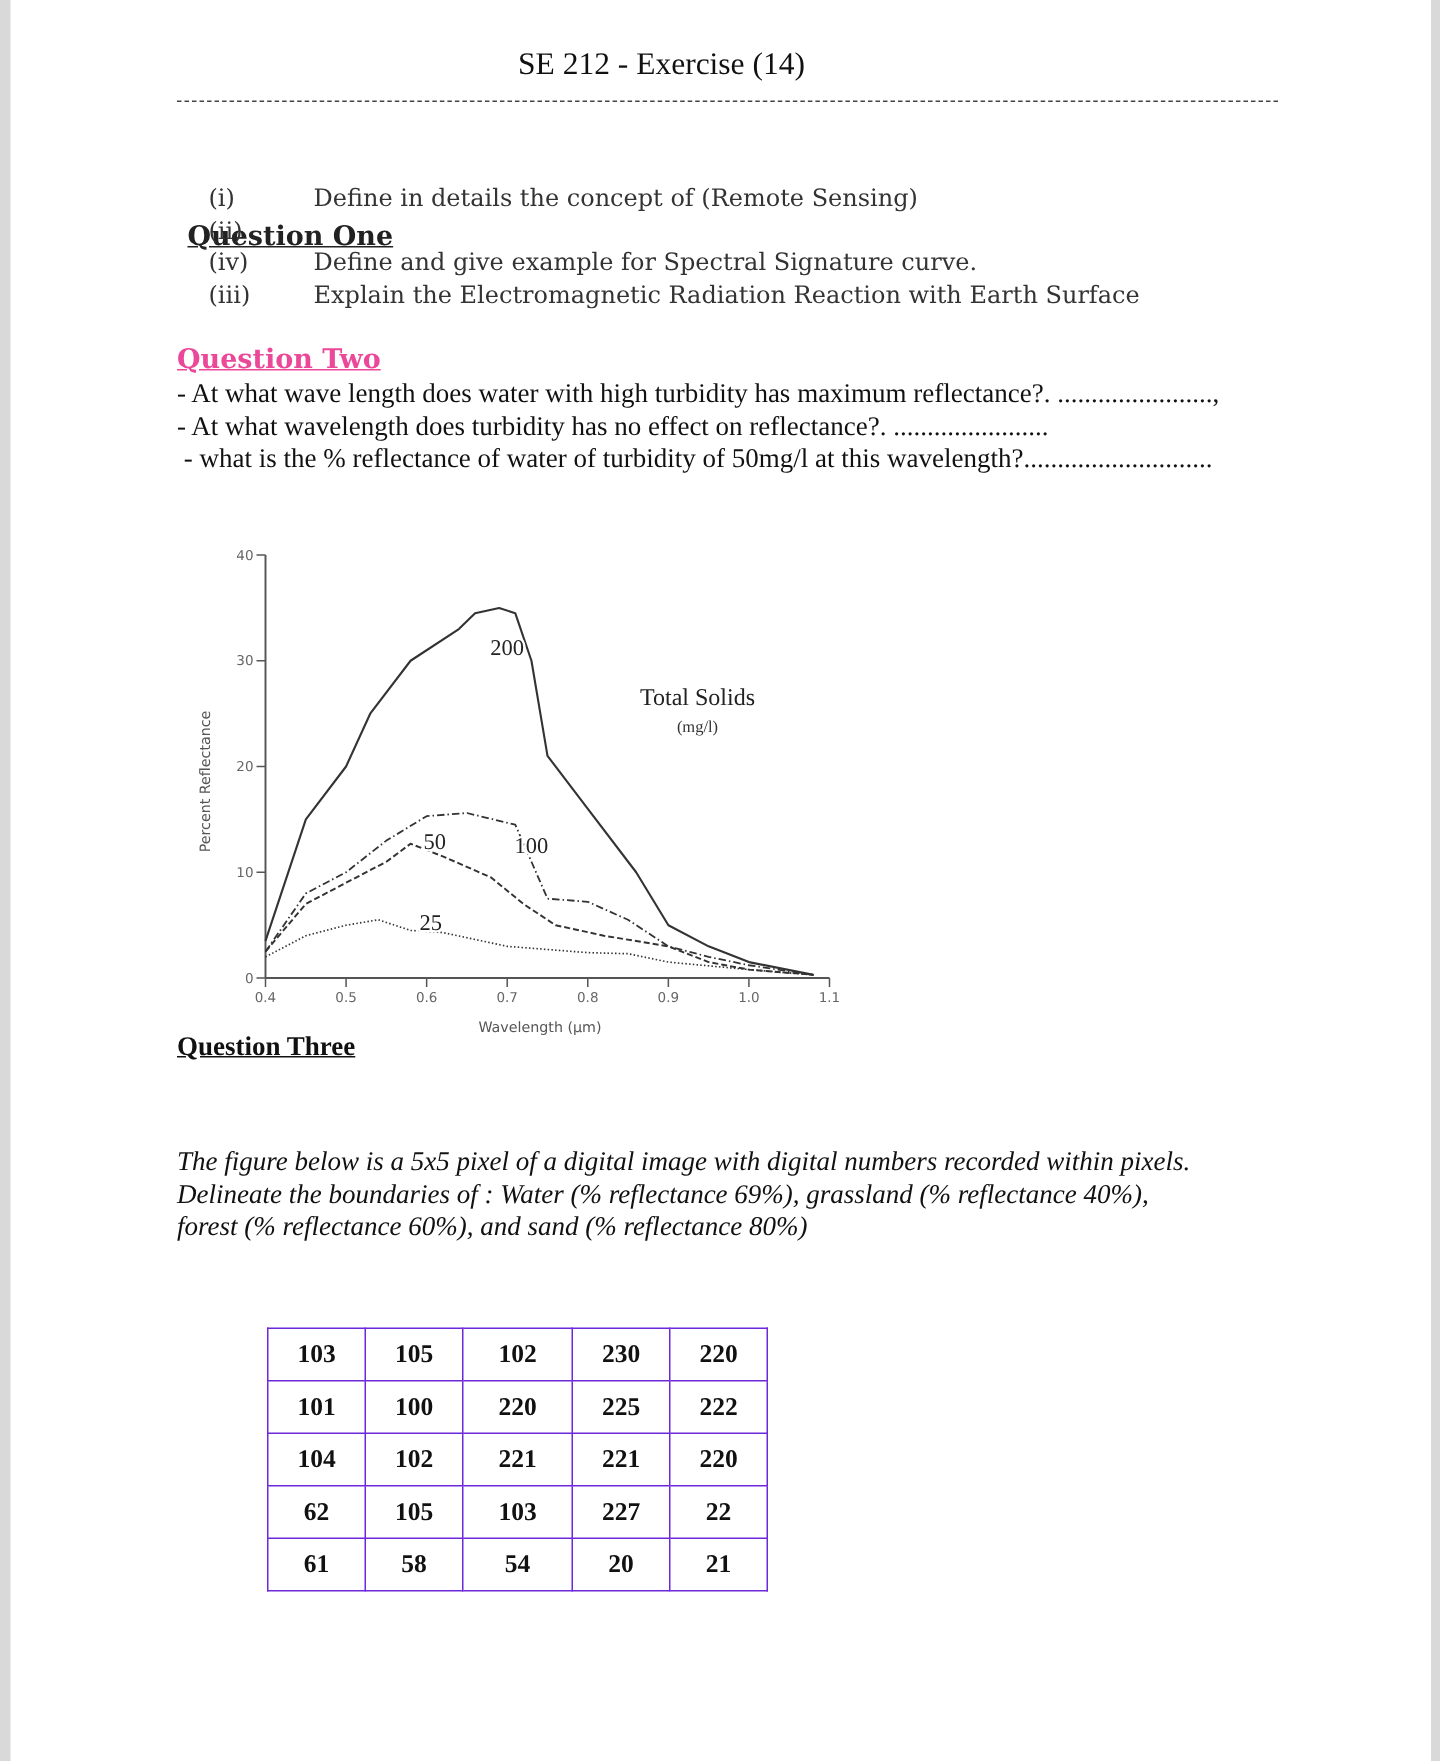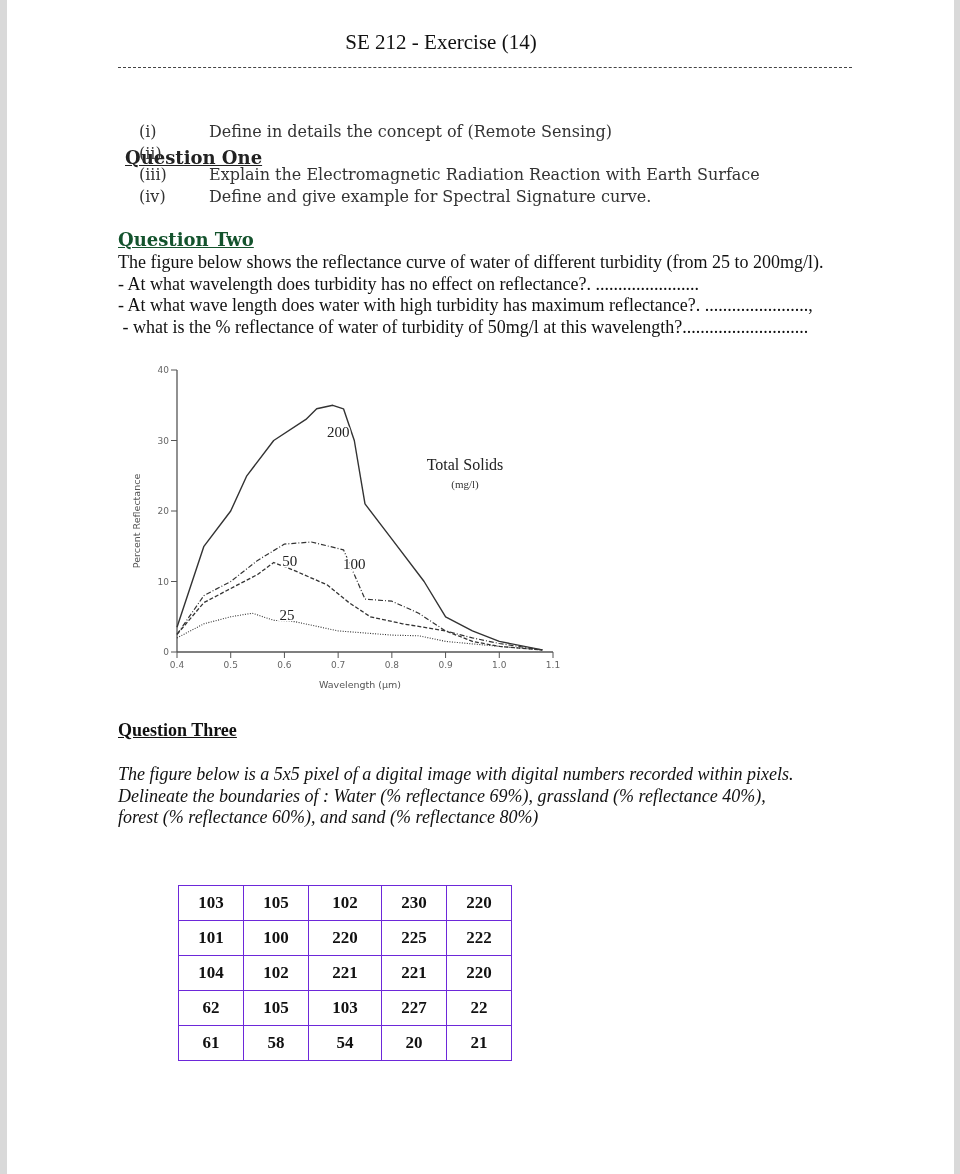--- a/index.html
+++ b/index.html
@@ -9,21 +9,21 @@
   .rule { position:absolute; left:111px; top:67px; width:734px; border-top:1px dashed #444; }
   .q-head { position:absolute; font-weight:bold; text-decoration:underline; font-size:18px; }
   .cam { font-family:"DejaVu Serif", serif; font-size:16px; color:#333; }
   .q1 { position:absolute; left:118px; top:99px;margin-top:48px; }
   .q1-list { position:absolute; left:132px; top:121px; }
   .q1-item { height:21.5px; display:flex; align-items:center; }
   .q1-num { width:70px; }
   .q2 { position:absolute; left:111px; top:229px; }
   .q2-lines { position:absolute; left:111px; top:252px; font-size:18px; line-height:21.5px; }
   .chart { position:absolute; left:0; top:0; }
-  .q3 { position:absolute; left:111px; top:720px; }
+  .q3 { position:absolute; left:111px; top:687px; }
   .q3-lines { position:absolute; left:111px; top:764px; font-size:18px; line-height:21.5px;font-style:italic; }
   table.grid { position:absolute; left:171px; top:885px; border-collapse:collapse; }
   table.grid td { border:1px solid #6d28d9; width:64px; height:34px; text-align:center; font-weight:bold; font-size:17px; padding:0; }
 </style>
 </head>
 <body>
 
 <div class="page">
   <div class="title">SE 212 - Exercise (14)</div>
   <div class="rule"></div>
@@ -31,34 +31,33 @@
   <div class="q-head q1 cam" style="font-size:18px;color:#222;">Question One</div>
   <div class="q1-list cam">
     <div class="q1-item">
       <span class="q1-num">(i)</span>
       <span>Define in details the concept of (Remote Sensing)</span>
     </div>
     <div class="q1-item">
       <span class="q1-num">(ii)</span>
     </div>
     <div class="q1-item">
+      <span class="q1-num">(iv)</span>
+      <span>Define and give example for Spectral Signature curve.</span>
+    </div>
+    <div class="q1-item">
       <span class="q1-num">(iii)</span>
       <span>Explain the Electromagnetic Radiation Reaction with Earth Surface</span>
     </div>
-    <div class="q1-item">
-      <span class="q1-num">(iv)</span>
-      <span>Define and give example for Spectral Signature curve.</span>
-    </div>
   </div>
 
-  <div class="q-head q2 cam" style="font-size:18px;color:#14532d;text-align:right;">Question Two</div>
+  <div class="q-head q2 cam" style="font-size:18px;color:#ec4899;text-align:right;">Question Two</div>
   <div class="q2-lines">
-    <div>The figure below shows the reflectance curve of water of different turbidity (from 25 to 200mg/l).</div>
+    <div>- At what wave length does water with high turbidity has maximum reflectance?.  .......................,</div>
     <div>- At what wavelength does turbidity has no effect on reflectance?.  .......................</div>
-    <div>- At what wave length does water with high turbidity has maximum reflectance?.  .......................,</div>
     <div style="white-space:pre;"> - what is the % reflectance of water of turbidity of 50mg/l at this wavelength?............................</div>
   </div>
 
   <svg class="chart" width="947" height="710" style="position:absolute;left:-7px;top:0;" id="chart-svg">
       <line x1="177" y1="370" x2="177" y2="652" stroke="#555" stroke-width="1.3"></line>
       <line x1="177" y1="652" x2="553" y2="652" stroke="#555" stroke-width="1.3"></line>
       <line x1="171" y1="652" x2="177" y2="652" stroke="#555" stroke-width="1"></line>
       <text x="169" y="655" font-size="9" fill="#666" text-anchor="end" font-family="DejaVu Sans, sans-serif">0</text>
       <line x1="171" y1="581.5" x2="177" y2="581.5" stroke="#555" stroke-width="1"></line>
       <text x="169" y="584.5" font-size="9" fill="#666" text-anchor="end" font-family="DejaVu Sans, sans-serif">10</text>

